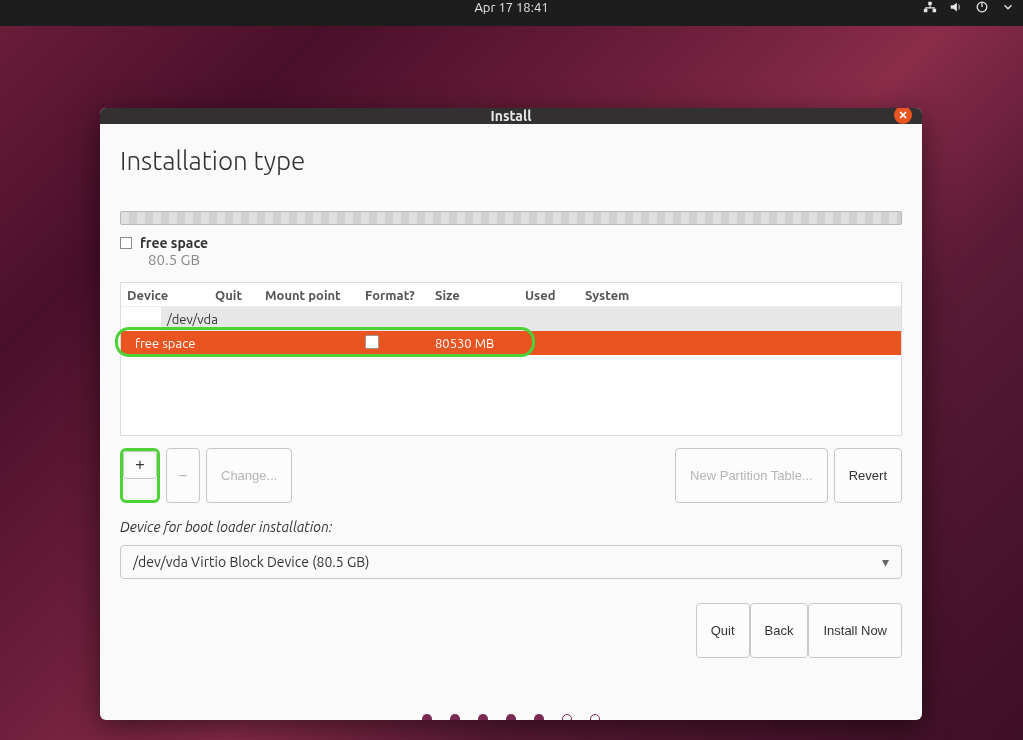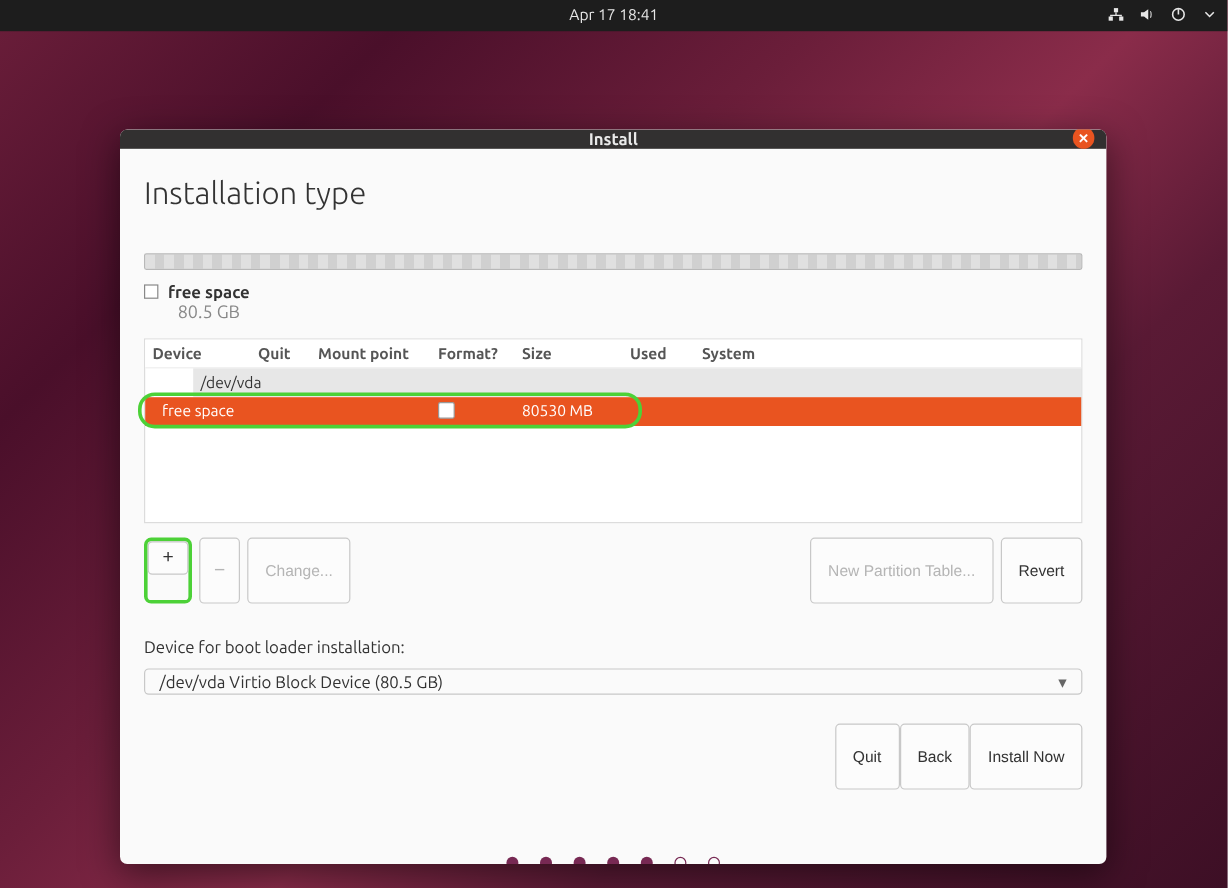--- a/index.html
+++ b/index.html
@@ -3,21 +3,21 @@
 <meta charset="utf-8">
 <style>
   * { box-sizing: border-box; margin: 0; padding: 0; }
   html, body { width: 1023px; height: 740px; overflow: hidden; font-family: Ubuntu, "Segoe UI", sans-serif; }
   body {
     background: linear-gradient(135deg, #6b1e3a 0%, #4a0f2a 20%, #6b1e3a 40%, #8a2c4a 55%, #5a1a35 70%, #3d0f25 100%);
   }
   
   .topbar {
     height: 26px; background: #1d1d1d; color: #e6e6e6;
-    display: flex; align-items: center; justify-content: center;
+    display: flex; justify-content: center;
     font-size: 13px; position: relative;
   }
   .topbar .tray { position: absolute; right: 8px; display:flex; gap:12px; align-items:center; }
   .tray svg { fill:#e6e6e6; width:14px; height:14px; }
   .installer {
     position: absolute; left: 100px; top: 108px; width: 822px; height: 612px;
     background: #fafafa; border-radius: 6px; box-shadow: 0 8px 30px rgba(0,0,0,0.5);
     display:flex; flex-direction:column; overflow:hidden;
   }
   .titlebar {
@@ -54,22 +54,22 @@
   .ptable .blank { height:80px; }
   .btnrow { display:flex; justify-content:space-between; margin-top:12px; }
   .btnrow .left, .btnrow .right { display:flex; gap:6px; }
   .btn {
     border:1px solid #c8c8c8; background:#fcfcfc; color:#333; font-size:13px;
     padding:19px 14px; border-radius:4px; cursor:pointer;
   }
   .btn.icon { width:34px; padding:0; text-align:center; font-size:16px; line-height:26px; }
   .btn.disabled { color:#b5b5b5; }
   .highlight-plus { border:3px solid #4cd137; border-radius:6px; padding:0; }
-  .devlabel { margin-top:28px; font-size:14px; color:#333; }
-  .select { margin-top:10px; border:1px solid #c8c8c8; border-radius:4px; height:22px;
+  .devlabel { margin-top:16px; font-size:14px; color:#333;font-style:italic; }
+  .select { margin-top:10px; border:1px solid #c8c8c8; border-radius:4px; height:34px;
     display:flex; align-items:center; padding:0 12px; font-size:14px; color:#333;
     justify-content:space-between; }
   .select .chev { color:#666; }
   .actions { display:flex; justify-content:flex-end; margin-top:24px; }
   .dots { display:flex; gap:18px; justify-content:center; margin-top:56px; margin-bottom:18px; }
   .dot { width:10px; height:10px; border-radius:50%; background:#772953; }
   .dot.off { background:transparent; border:1.5px solid #772953; }
 </style>
 </head>
 <body>

